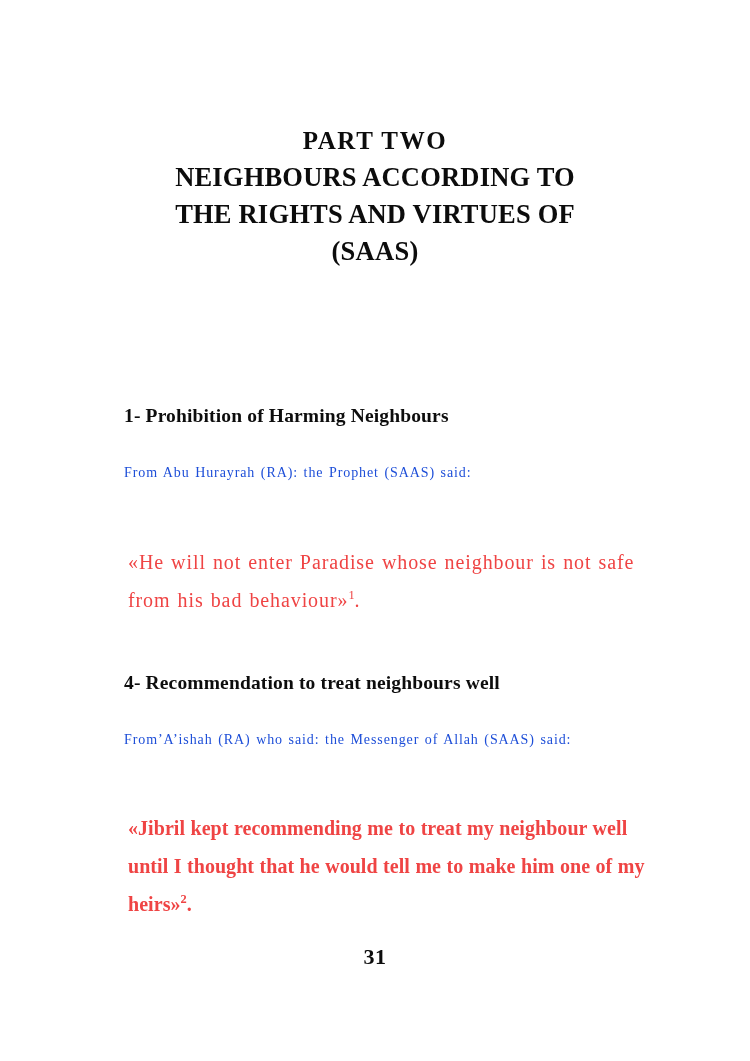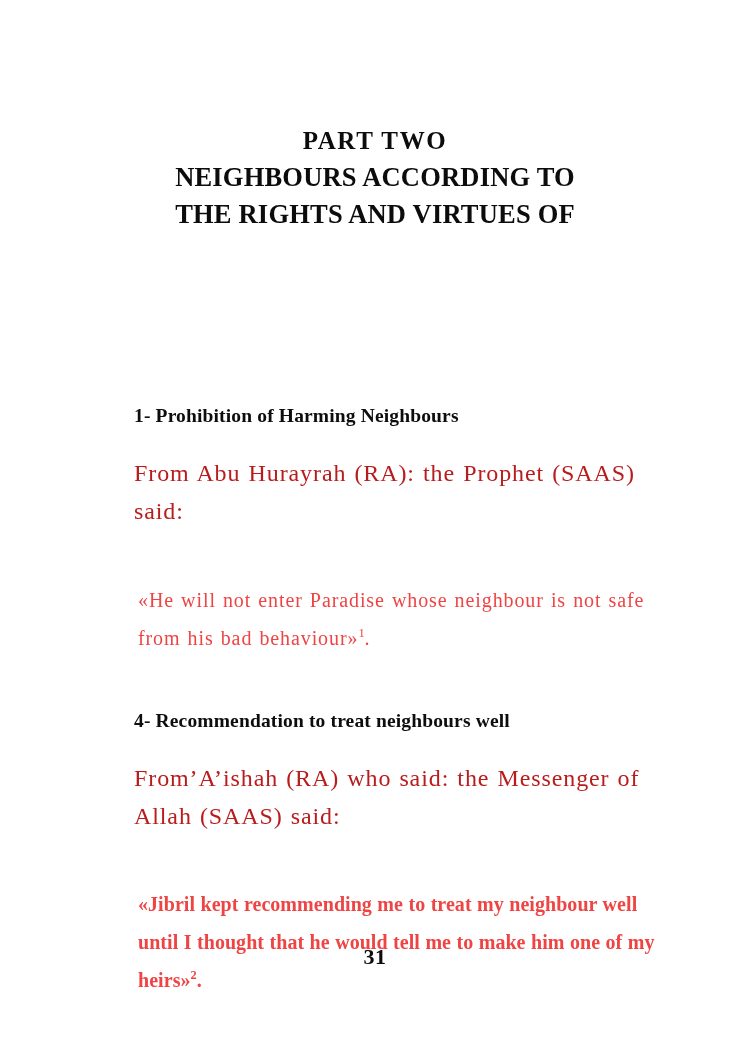--- a/index.html
+++ b/index.html
@@ -55,39 +55,39 @@
     letter-spacing: 0.2px;
   }
 
   .part-title .tline-saas {
     letter-spacing: 0.3px;
   }
 
   
   .body-col {
     position: absolute;
-    left: 134px;
+    left: 124px;
     top: 403px;
     width: 532px;
   }
 
   h2.section-heading {
     margin: 0;
     font-size: 19.5px;
     font-weight: bold;
     line-height: 26px;
     letter-spacing: 0.15px;
     color: #0d0d0d;
   }
 
   p.para {
     margin: 0;
-    font-size: 24px;
+    font-size: 14px;
     line-height: 38px;
-    color: #b91c1c;
+    color: #1d4ed8;
     letter-spacing: 0.9px;
     word-spacing: 1.2px;
   }
 
   p.quote {
     margin: 4px;
     font-size: 20px;
     line-height: 38px;
     color: #ef4444;
     letter-spacing: 0.9px;
@@ -130,20 +130,21 @@
 </style>
 </head>
 <body>
 
 <div class="page">
 
   <div class="part-title">
     <span class="tline tline-part">PART TWO</span>
     <span class="tline tline-wide">NEIGHBOURS ACCORDING TO</span>
     <span class="tline tline-wide">THE RIGHTS AND VIRTUES OF</span>
+    <span class="tline tline-saas">(SAAS)</span>
   </div>
 
   <div class="body-col">
 
     <h2 class="section-heading">1- Prohibition of Harming Neighbours</h2>
 
     <div class="sp-heading-to-para"></div>
 
     <p class="para">From Abu Hurayrah (RA): the Prophet (SAAS) said:</p>
 

